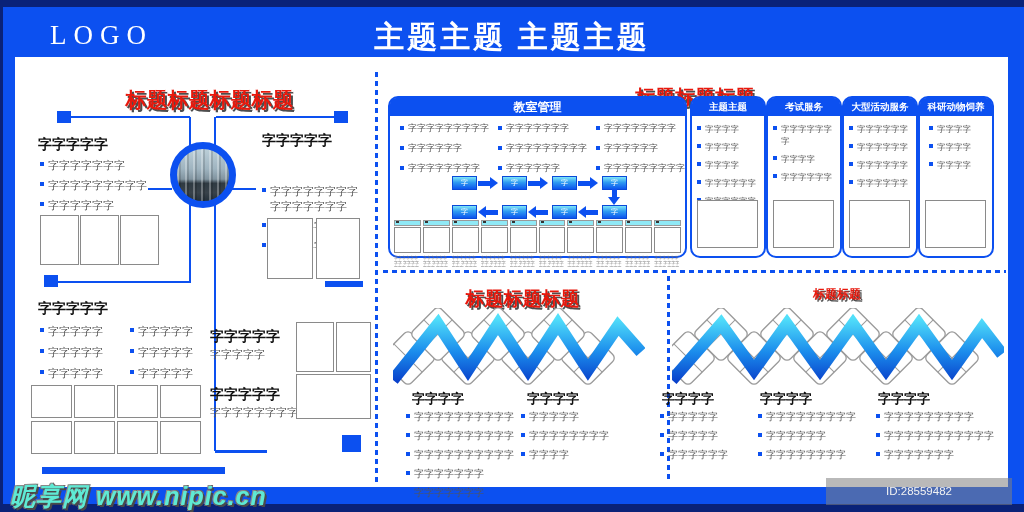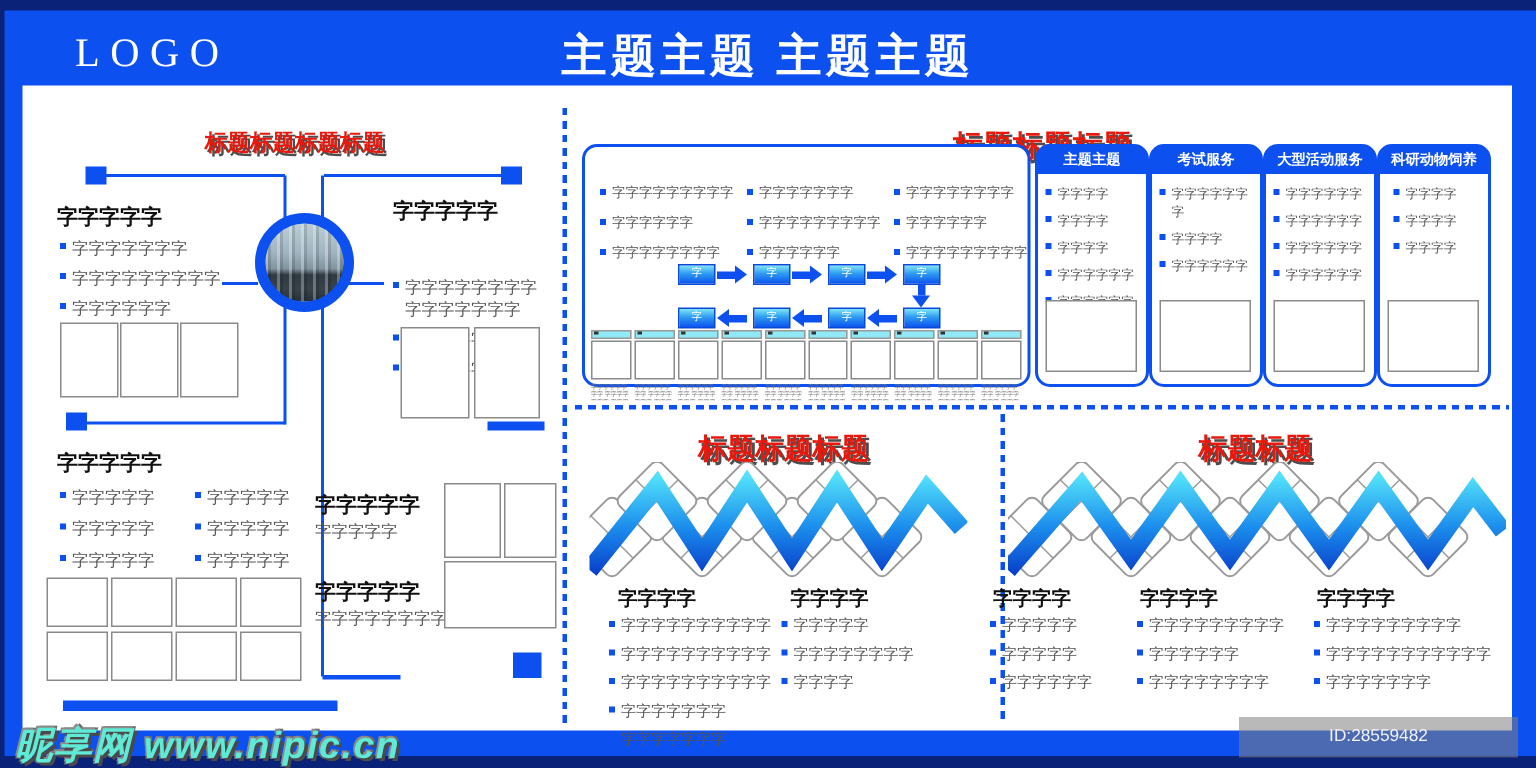--- a/index.html
+++ b/index.html
@@ -73,21 +73,21 @@
   <div class="abs edge" style="left:0;top:0;width:3px;height:512px;"></div>
   <div class="abs edge" style="left:0;top:504px;width:1024px;height:8px;"></div>
 
   <div class="abs main-title" style="left:0;right:0;top:17px;">主题主题 主题主题</div>
   <div class="abs logo" style="left:50px;top:20px;">LOGO</div>
 
   <div class="vdot" style="left:375px;top:72px;height:410px;"></div>
   <div class="hdot" style="left:383px;top:270px;width:623px;"></div>
   <div class="vdot" style="left:667px;top:276px;height:206px;"></div>
 
-  <div class="abs sec-title" style="left:89px;top:86px;width:215px;font-size:15px;">标题标题标题标题</div>
+  <div class="abs sec-title" style="left:102px;top:86px;width:215px;font-size:21px;">标题标题标题标题</div>
 
   <div class="sq" style="left:57px;top:111px;width:14px;height:12px;"></div>
   <div class="line" style="left:70px;top:116px;width:120px;height:2px;"></div>
   <div class="sq" style="left:334px;top:111px;width:14px;height:12px;"></div>
   <div class="line" style="left:216px;top:116px;width:120px;height:2px;"></div>
   <div class="line" style="left:189px;top:117px;width:2px;height:166px;"></div>
   <div class="line" style="left:214px;top:117px;width:2px;height:334px;"></div>
   <div class="line" style="left:148px;top:188px;width:24px;height:2px;"></div>
   <div class="line" style="left:232px;top:188px;width:24px;height:2px;"></div>
   <div class="line" style="left:46px;top:281px;width:144px;height:2px;"></div>
@@ -177,20 +177,21 @@
   <div class="abs sub" style="left:210px;top:405px;font-size:11px;">字字字字字字字字</div>
   <div class="rect" style="left:296px;top:322px;width:36px;height:48px;"></div>
   <div class="rect" style="left:336px;top:322px;width:33px;height:48px;"></div>
   <div class="rect" style="left:296px;top:374px;width:73px;height:43px;"></div>
   <div class="sq" style="left:342px;top:435px;width:19px;height:17px;"></div>
   <div class="line" style="left:42px;top:467px;width:183px;height:7px;"></div>
 
   <div class="abs sec-title" style="left:385px;top:84px;width:620px;font-size:20px;">标题标题标题</div>
 
   <div class="panel" style="left:388px;top:96px;width:295px;height:158px;">
+    <div class="phead" style="font-size:12px;">教室管理</div>
     <div class="rcol" style="left:10px;">
       <div class="b">
           <i class="dot"></i>
           <span>字字字字字字字字字</span>
         </div>
       <div class="b">
           <i class="dot"></i>
           <span>字字字字字字</span>
         </div>
       <div class="b">
@@ -481,21 +482,21 @@
     <div class="b">
         <i class="dot"></i>
         <span>字字字字字字字字</span>
       </div>
     <div class="b">
         <i class="dot"></i>
         <span>字字字字</span>
       </div>
   </div>
 
-  <div class="abs sec-title" style="left:672px;top:286px;width:330px;font-size:19px;">标题标题</div>
+  <div class="abs sec-title" style="left:672px;top:286px;width:330px;font-size:12px;">标题标题</div>
   <svg class="abs" style="left:672px;top:308px;" width="332" height="80" viewBox="0 0 332 80">
     <defs>
       <linearGradient id="gb" gradientUnits="userSpaceOnUse" x1="0" y1="10" x2="0" y2="78">
         <stop offset="0" stop-color="#52E0FA"></stop>
           <stop offset="0.5" stop-color="#1B8CEC"></stop>
           <stop offset="1" stop-color="#0636C6"></stop>
       </linearGradient>
     </defs>
     <g class="dia" transform="translate(16,50) rotate(45)">
         <rect x="-20" y="-20" width="40" height="40" rx="5"></rect>

